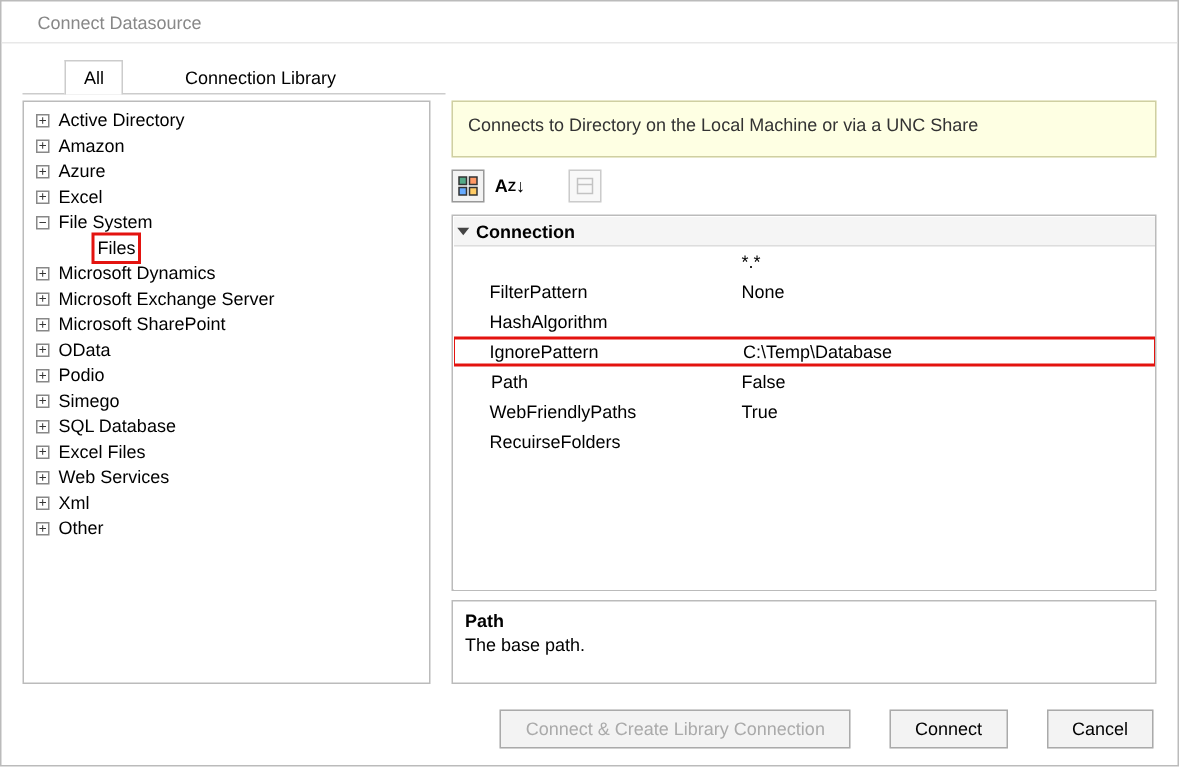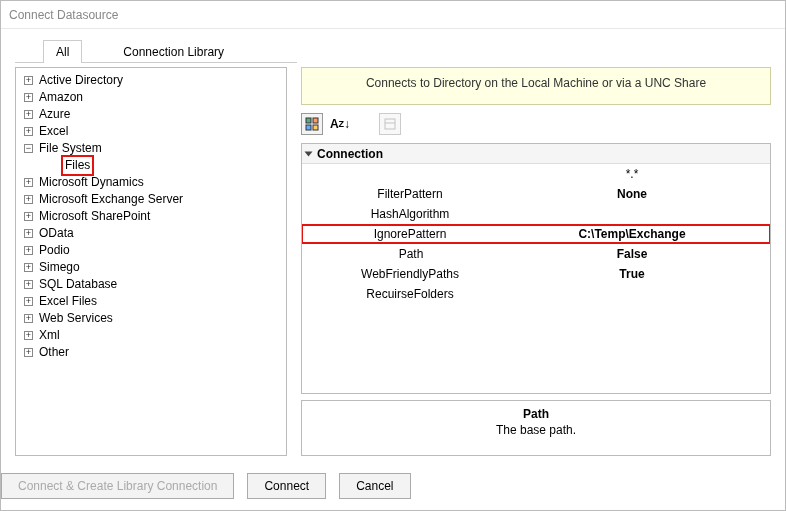--- a/index.html
+++ b/index.html
@@ -1,43 +1,43 @@
 <!DOCTYPE html>
 <html><head>
 <meta charset="utf-8">
 <style>
 * { box-sizing: border-box; margin: 0; padding: 0; font-family: "Segoe UI", Tahoma, sans-serif; font-size: 12px; }
 body { background: #fff; width: 786px; height: 511px; position: relative; border: 1px solid #bbb; }
-.titlebar { height: 28px; line-height: 28px; padding-left: 8px; color: #888; border-bottom: 1px solid #e8e8e8; }
+.titlebar { height: 28px; line-height: 28px; padding-left: 24px; color: #888; border-bottom: 1px solid #e8e8e8; }
 .content { position: absolute; top: 28px; left: 0; right: 0; bottom: 48px; padding: 10px 14px 6px 14px; }
 .tabs { display: flex; border-bottom: 1px solid #ccc; margin-bottom: 4px; width: 282px; }
 .tab { padding: 4px 12px; border: 1px solid transparent; border-bottom: none; cursor: pointer; position: relative; top: 1px; margin-left: 28px; }
 .tab.active { border-color: #ccc; background: #fff; }
 .pane { display: flex; gap: 14px; height: calc(100% - 28px); }
 .left { width: 272px; border: 1px solid #bbb; overflow: auto; padding: 4px 2px; }
 .tree-row { display: flex; align-items: center; height: 17px; line-height: 17px; white-space: nowrap; cursor: default; }
 .sq { width: 9px; height: 9px; border: 1px solid #888; display: inline-flex; align-items: center; justify-content: center; margin-right: 4px; font-size: 9px; line-height: 7px; color: #333; }
 .tree-label { padding: 0 2px; }
 .files-hl { border: 2px solid #e3130f; padding: 0 2px; }
-.right { flex: 1; display: flex; flex-direction: column; gap: 6px; text-align: center; }
+.right { flex: 1; display: flex; flex-direction: column; gap: 6px; }
 .banner { background: #feffe3; border: 1px solid #cfcfa2; padding: 8px 10px; color: #333; height: 38px; }
 .toolbar { display: flex; gap: 6px; align-items: center; padding: 2px 0; }
 .tb-btn { width: 22px; height: 22px; border: 1px solid #999; background: #f3f3f3; display: flex; align-items: center; justify-content: center; cursor: pointer; }
 .tb-btn.disabled { opacity: 0.5; cursor: default; }
 .grid { flex: 1; border: 1px solid #bbb; overflow: auto; background: #fff; }
 .grid-head { display: flex; align-items: center; height: 20px; background: #f5f5f5; border-bottom: 1px solid #ddd; padding-left: 4px; font-weight: bold; }
 .chev { display:inline-block; width:0; height:0; border-left:5px solid #444; border-top:4px solid transparent; border-bottom:4px solid transparent; transform: rotate(90deg); margin-right: 6px; }
 .g-row { display: flex; height: 20px; align-items: center; }
 .g-name { width: 192px; padding-left: 24px; margin-top: 40px; }
 .g-val { flex: 1; }
-.g-val.bold { font-weight: bold; }
+.g-val.bold { font-weight: normal; }
 .path-row { border: 2px solid #e3130f; position: relative; left: -1px; width: calc(100% + 2px); }
 .desc { border: 1px solid #bbb; padding: 6px 8px; height: 56px; }
 .desc-title { font-weight: bold; margin-bottom: 2px; }
-.footer { position: absolute; bottom: 0; left: 0; right: 0; height: 48px; display: flex; align-items: center; gap: 13px; padding-right: 16px; }
+.footer { position: absolute; bottom: 0; left: 0; right: 0; height: 48px; display: flex; justify-content: flex-end; align-items: center; gap: 26px; padding-right: 16px; }
 .btn { height: 26px; padding: 0 16px; border: 1px solid #aaa; background: #f3f3f3; cursor: pointer; }
 .btn.disabled { color: #aaa; cursor: default; }
 .spacer { width: 16px; }
 </style>
 </head>
 <body>
 
 <div class="titlebar">Connect Datasource</div>
 
 <div class="content">
@@ -153,21 +153,21 @@
             <div class="g-row">
               <div class="g-name">HashAlgorithm</div>
               <div class="g-val bold">None</div>
             </div>
             <div class="g-row">
               <div class="g-name">IgnorePattern</div>
               <div class="g-val"></div>
             </div>
             <div class="g-row path-row">
               <div class="g-name">Path</div>
-              <div class="g-val bold">C:\Temp\Exchange</div>
+              <div class="g-val bold">C:\Temp\Database</div>
             </div>
             <div class="g-row">
               <div class="g-name">WebFriendlyPaths</div>
               <div class="g-val bold">False</div>
             </div>
             <div class="g-row">
               <div class="g-name">RecuirseFolders</div>
               <div class="g-val bold">True</div>
             </div>
           </div>

